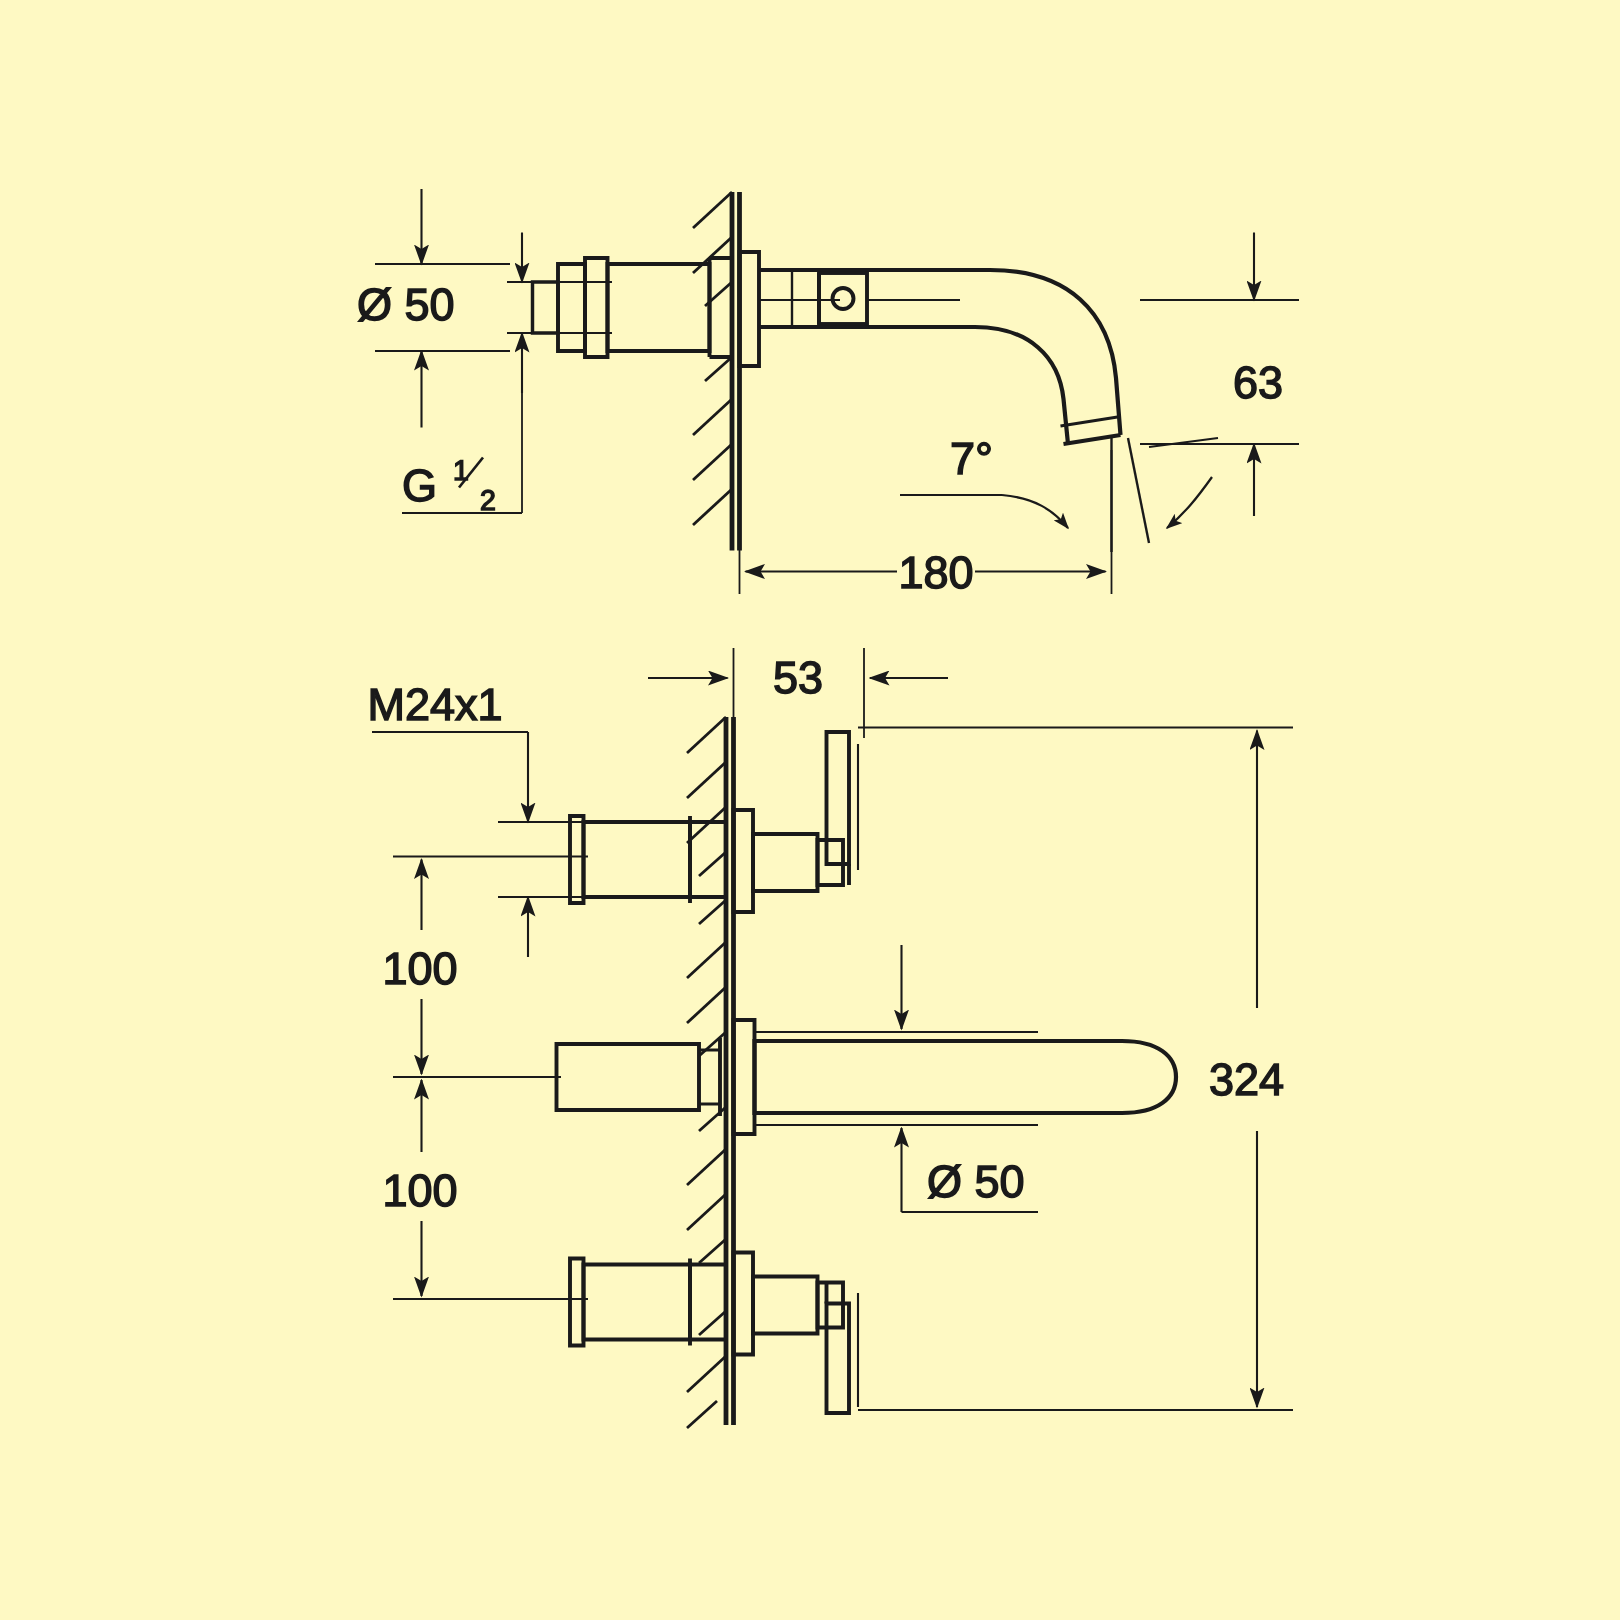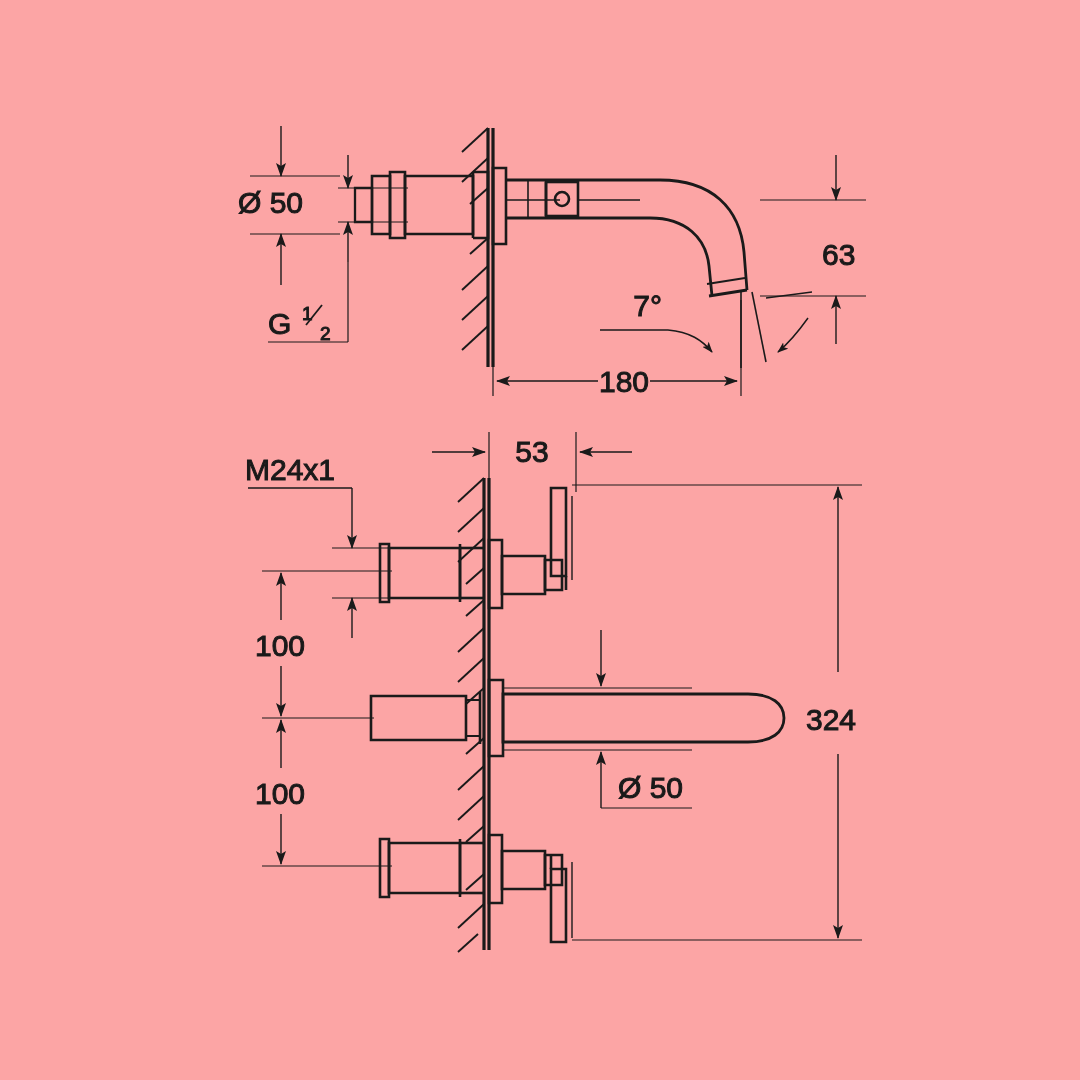--- a/index.html
+++ b/index.html
@@ -1,18 +1,18 @@
 <!DOCTYPE html>
 <html><head>
 <meta charset="utf-8">
 <style>
   html,body{margin:0;padding:0;background:#ffffff;}
   body{width:1080px;height:1080px;overflow:hidden;
        font-family:"Liberation Sans",sans-serif;}
-  #sheet{position:relative;width:1080px;height:1080px;background:#fca5a5;}
+  #sheet{position:relative;width:1080px;height:1080px;background:#fef9c3;}
   svg{display:block;}
   .dimtext{font-family:"Liberation Sans",sans-serif;font-size:30px;fill:#1a1a1a;}
   .dimtext-sm{font-family:"Liberation Sans",sans-serif;font-size:19px;fill:#1a1a1a;}
 </style>
 </head>
 <body>
 
 <div id="sheet">
 <svg width="1080" height="1080" viewBox="0 0 1080 1080">
 

